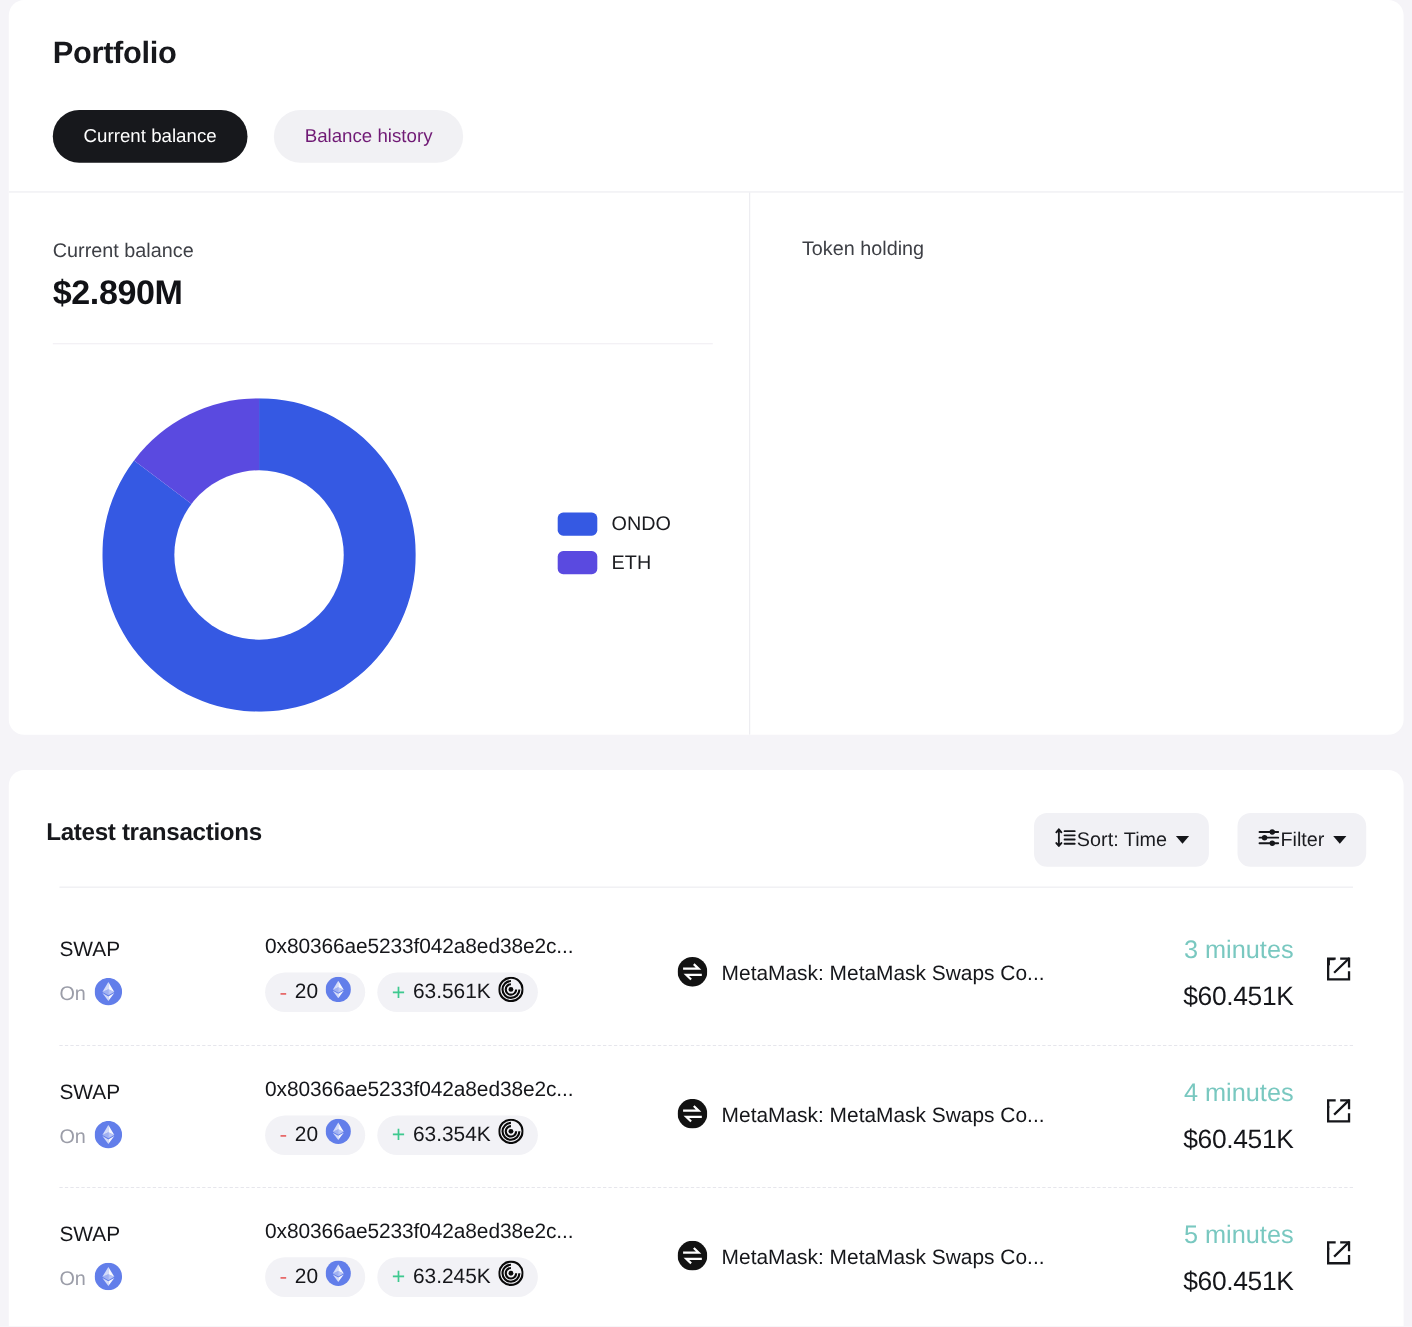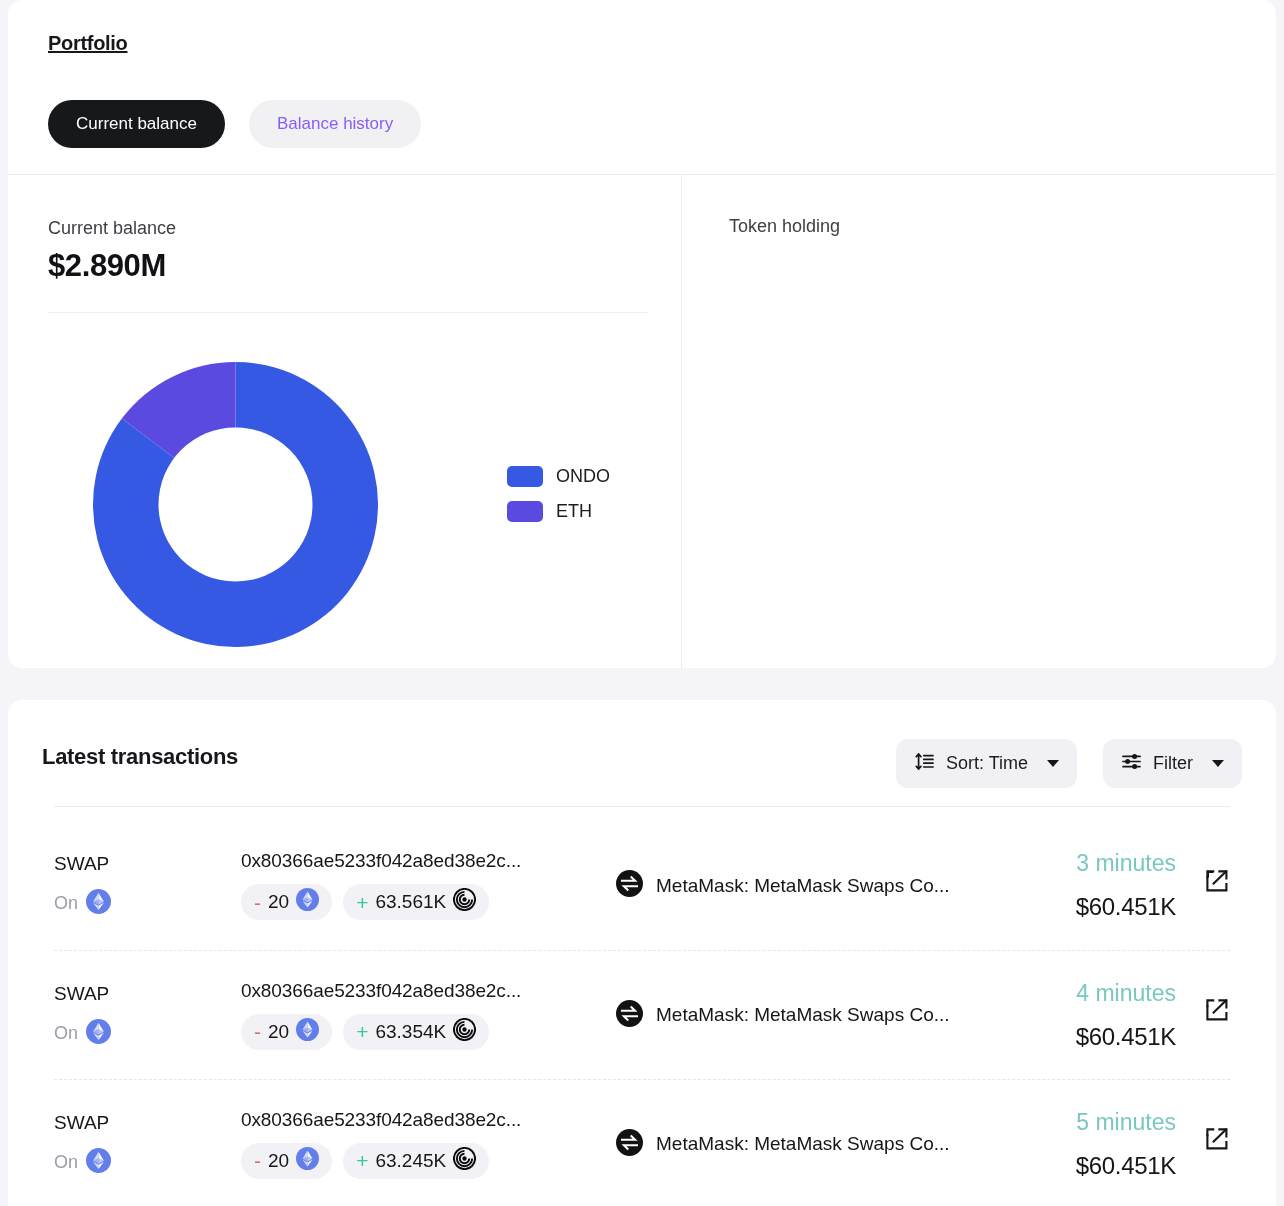--- a/index.html
+++ b/index.html
@@ -12,27 +12,27 @@
   .page { width: 1284px; height: 1206px; position: relative; overflow: hidden; background: #f5f4f8; }
 
   
   .top-card {
     position: absolute; left: 8px; top: 0px; width: 1268px; height: 668px;
     background: #ffffff; border-radius: 14px 14px 14px 14px;
     overflow: hidden;
   }
   .portfolio-title {
     position: absolute; left: 40px; top: 32px;
-    font-size: 20px; font-weight: bold; color: #17181c; letter-spacing: -0.3px; text-decoration: underline;
+    font-size: 28px; font-weight: bold; color: #17181c; letter-spacing: -0.3px;
   }
   .pill-row { position: absolute; left: 40px; top: 100px; display: flex; gap: 24px; }
   .pill {
     height: 48px; padding: 0 28px; border-radius: 24px;
     display: flex; align-items: center; justify-content: center;
-    font-size: 17px; color: #8b5cf6; background: #f1f1f4;
+    font-size: 17px; color: #701a75; background: #f1f1f4;
     cursor: pointer; white-space: nowrap; border: none;
     font-family: "Liberation Sans", sans-serif;
   }
   .pill.active { background: #17181c; color: #ffffff; }
 
   .divider-h {
     position: absolute; left: 0; right: 0; top: 174px; height: 1px; background: #ececf0;
   }
   .divider-v {
     position: absolute; left: 673px; top: 175px; width: 1px; height: 493px; background: #ececf0;
@@ -78,21 +78,21 @@
     position: absolute; left: 8px; top: 700px; width: 1268px; height: 506px;
     background: #ffffff; border-radius: 14px 14px 0 0; overflow: hidden;
   }
   .tx-title {
     position: absolute; left: 34px; top: 44px;
     font-size: 22px; font-weight: bold; color: #17181c; letter-spacing: -0.3px;
   }
   .tx-controls { position: absolute; right: 34px; top: 39px; display: flex; gap: 26px; }
   .ctrl {
     height: 49px; padding: 0 18px; border-radius: 12px; background: #f1f1f5;
-    display: flex; align-items: center; gap: 11px;
+    display: flex; align-items: center; 
     font-size: 18px; color: #1b1c20; cursor: pointer; border: none;
     font-family: "Liberation Sans", sans-serif; white-space: nowrap;
   }
   .caret {
     width: 0; height: 0; border-left: 6px solid transparent; border-right: 6px solid transparent;
     border-top: 7px solid #15161a; margin-left: 8px;
   }
 
   .tx-rule { position: absolute; left: 46px; right: 46px; top: 106px; height: 1px; background: #ececf0; }
 

